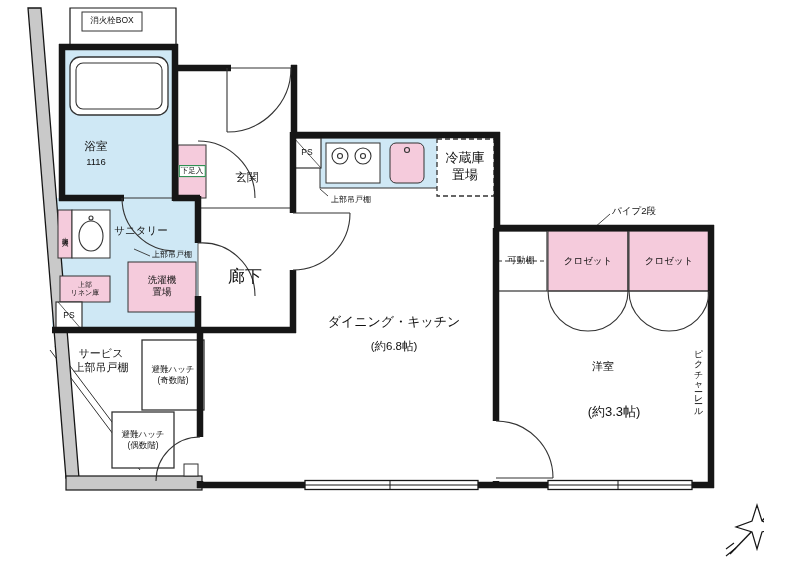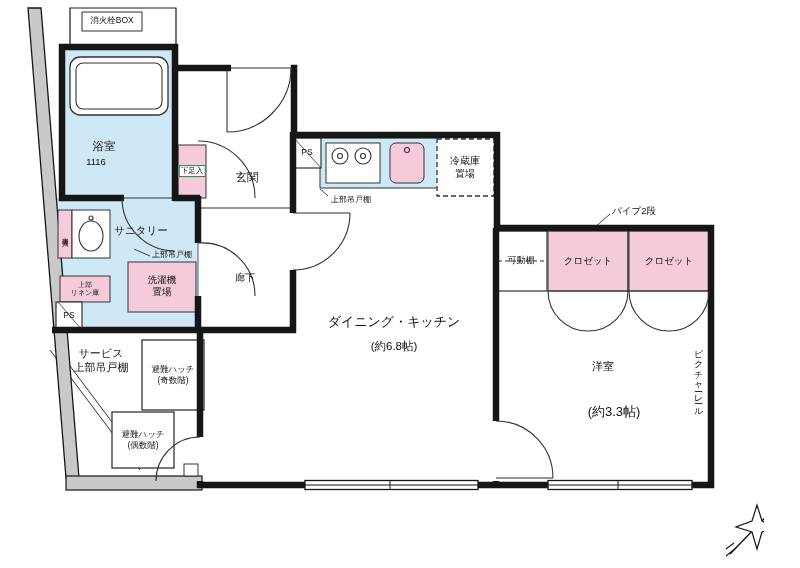--- a/index.html
+++ b/index.html
@@ -136,36 +136,36 @@
 
     <g>
       <line x1="730" y1="554" x2="782" y2="500" stroke="#161616" stroke-width="1.4"></line>
       <polygon points="784,498 771,502 778,511" fill="#161616"></polygon>
       <path d="M 726,556 L 736,548 M 726,549 L 734,543" stroke="#161616" stroke-width="1.1" fill="none"></path>
       <polygon points="757,505 762,521 778,527 762,532 757,549 752,532 736,527 752,521" fill="#fff" stroke="#161616" stroke-width="1.2"></polygon>
     </g>
   </svg>
 
   <div class="lbl" style="left:112px;top:21px;font-size:8.5px;">消火栓BOX</div>
-  <div class="lbl" style="left:96px;top:146px;font-size:11.5px;margin-left:8px;">浴室</div>
+  <div class="lbl" style="left:96px;top:146px;font-size:11.5px;">浴室</div>
   <div class="lbl" style="left:96px;top:162px;font-size:9.5px;">1116</div>
   <div class="lbl boxed" style="left:192px;top:171px;font-size:7.5px;">下足入</div>
   <div class="lbl" style="left:247px;top:177px;font-size:11.5px;">玄関</div>
   <div class="lbl" style="left:141px;top:231px;font-size:10.5px;">サニタリー</div>
   <div class="lbl start" style="left:152px;top:255px;font-size:8px;">上部吊戸棚</div>
   <div class="lbl vert" style="left:65px;top:234px;font-size:6.5px;">上部物入</div>
   <div class="lbl" style="left:85px;top:289px;font-size:7px;line-height:1.2;">上部
 リネン庫</div>
   <div class="lbl" style="left:162px;top:286px;font-size:9.5px;">洗濯機
 置場</div>
   <div class="lbl" style="left:69px;top:316px;font-size:8.5px;">PS</div>
-  <div class="lbl" style="left:245px;top:277px;font-size:10px;">廊下</div>
+  <div class="lbl" style="left:245px;top:277px;font-size:17px;">廊下</div>
   <div class="lbl" style="left:307px;top:153px;font-size:8.5px;">PS</div>
   <div class="lbl start" style="left:331px;top:200px;font-size:8px;">上部吊戸棚</div>
-  <div class="lbl" style="left:465px;top:167px;font-size:10px;">冷蔵庫
+  <div class="lbl" style="left:465px;top:167px;font-size:13px;">冷蔵庫
 置場</div>
   <div class="lbl" style="left:394px;top:322px;font-size:13px;">ダイニング・キッチン</div>
   <div class="lbl" style="left:394px;top:346px;font-size:11.5px;text-align:center;">(約6.8帖)</div>
   <div class="lbl" style="left:521px;top:261px;font-size:9px;">可動棚</div>
   <div class="lbl" style="left:588px;top:261px;font-size:9.5px;">クロゼット</div>
   <div class="lbl" style="left:669px;top:261px;font-size:9.5px;">クロゼット</div>
   <div class="lbl start" style="left:612px;top:211px;font-size:9.5px;">パイプ2段</div>
   <div class="lbl" style="left:603px;top:366px;font-size:11px;">洋室</div>
   <div class="lbl" style="left:614px;top:392px;font-size:13px;margin-top:20px;">(約3.3帖)</div>
   <div class="lbl vert" style="left:698px;top:377px;font-size:9px;">ピクチャーレール</div>

